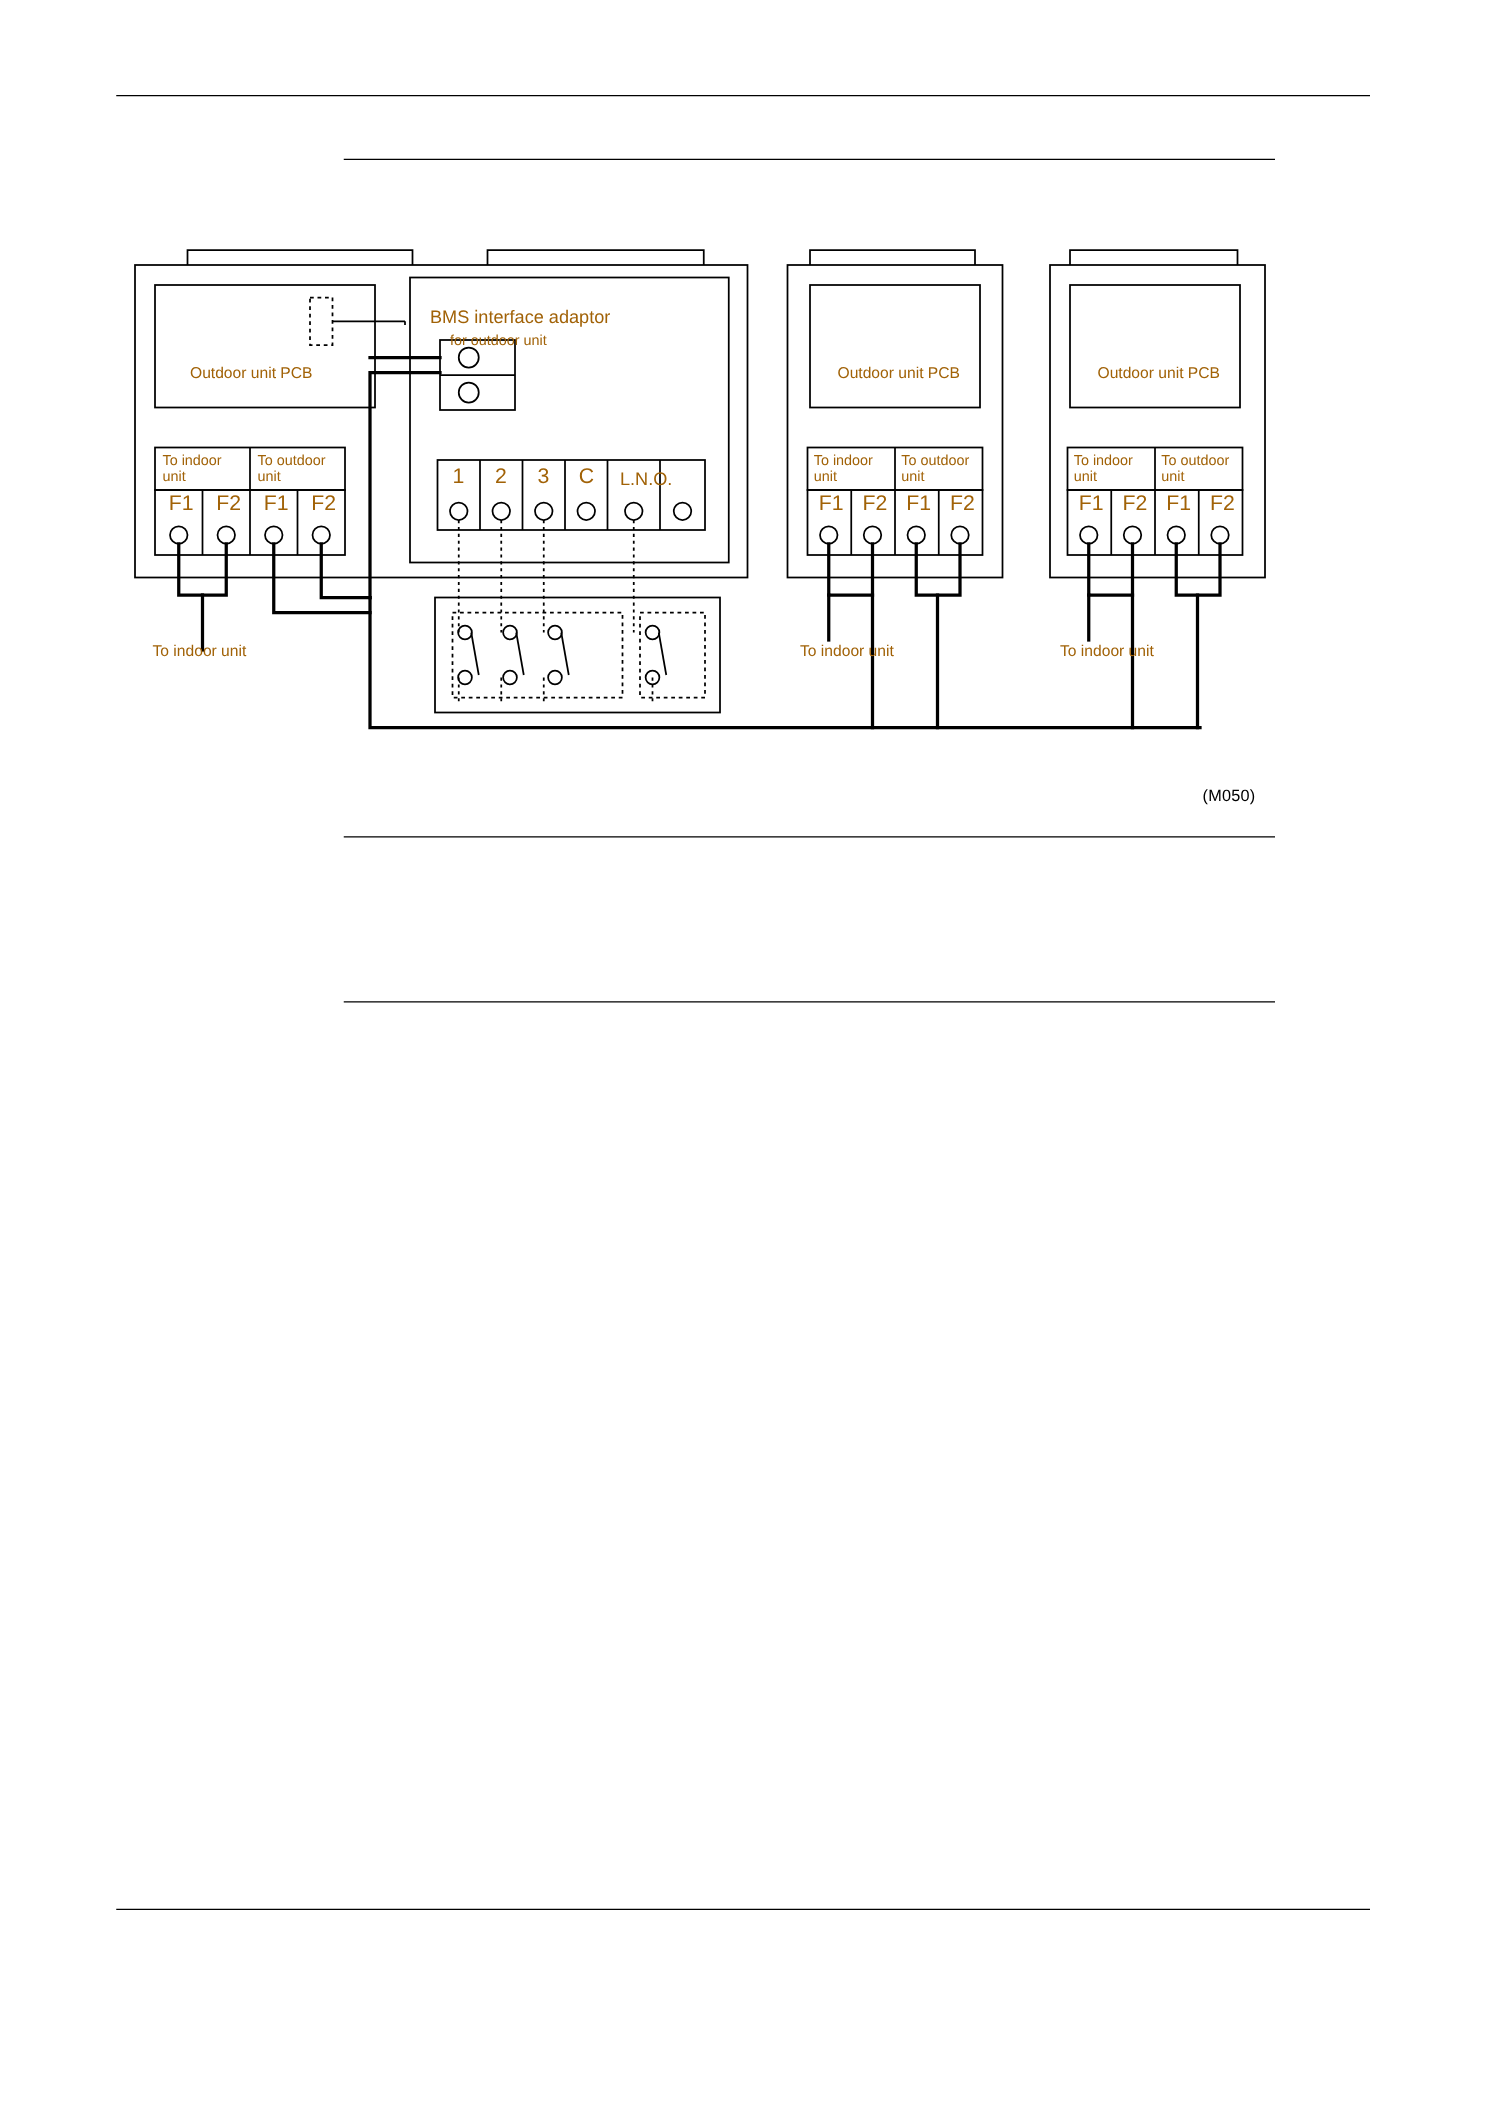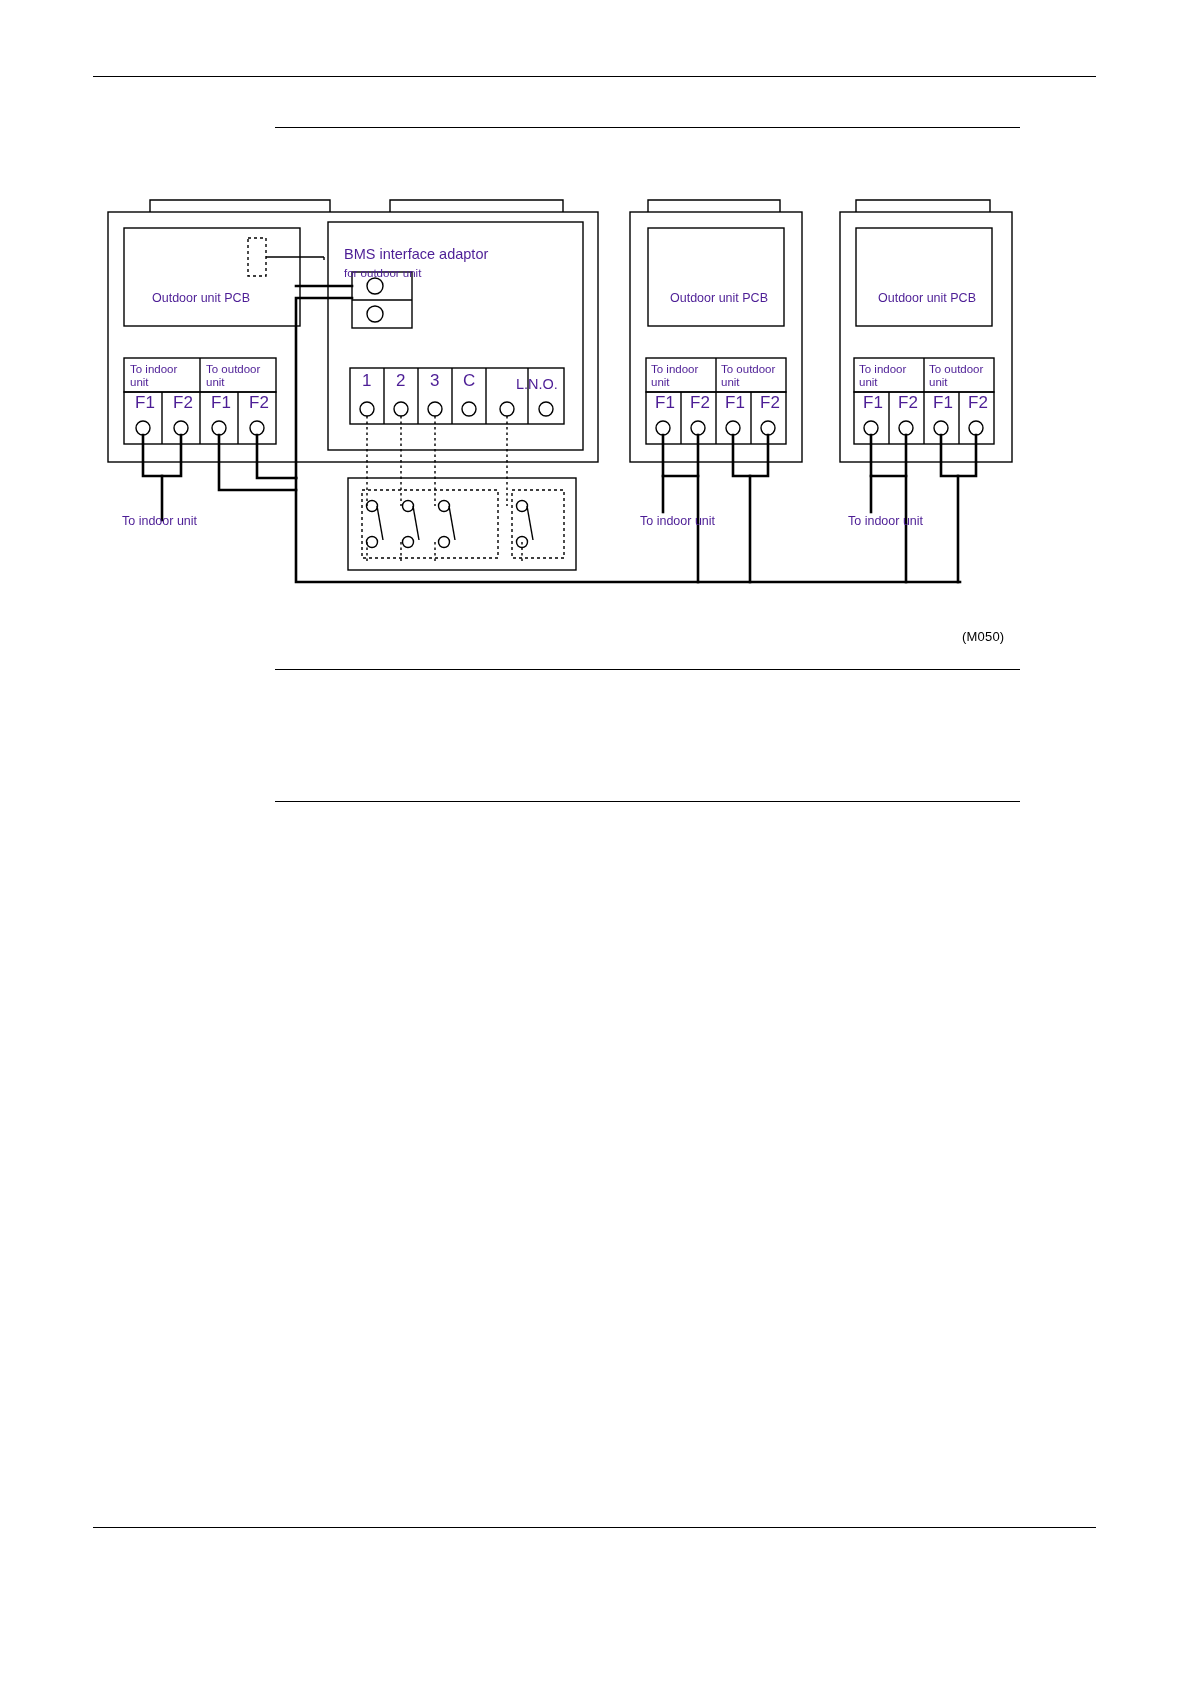--- a/index.html
+++ b/index.html
@@ -48,21 +48,21 @@
     font-size: 13px;
     letter-spacing: .2px;
   }
 
   
   .lbl {
     position: absolute;
     font-size: 12.5px;
     line-height: 13px;
     white-space: pre;
-    color: #4c1d95;
+    color: #a16207;
   }
   .lbl.sm { font-size: 11.5px; line-height: 12.5px; }
   .lbl.big { font-size: 17px; }
   .lbl.mid { font-size: 14.5px; }
 </style>
 </head>
 <body>
 
 <div class="page">
 
@@ -198,37 +198,37 @@
         <path d="M771 245 L771 286 L806 286"></path>
         <path d="M771 286 L771 322"></path>
         <path d="M841 245 L841 286 L876 286 L876 245"></path>
         <path d="M858 286 L858 392"></path>
       </g>
     </svg>
 
     <span class="lbl" style="left:52px; top:102px;">Outdoor unit PCB</span>
 
     <span class="lbl mid" style="left:244px; top:58px;">BMS interface adaptor</span>
-    <span class="lbl sm" style="left:244px; top:77px;">for outdoor unit</span>
+    <span class="lbl sm" style="left:260px; top:77px;">for outdoor unit</span>
 
     <span class="lbl sm" style="left:30px; top:173px;">To indoor
 unit</span>
     <span class="lbl sm" style="left:106px; top:173px;">To outdoor
 unit</span>
 
     <span class="lbl big" style="left:35px; top:206px;">F1</span>
     <span class="lbl big" style="left:73px; top:206px;">F2</span>
     <span class="lbl big" style="left:111px; top:206px;">F1</span>
     <span class="lbl big" style="left:149px; top:206px;">F2</span>
 
     <span class="lbl big" style="left:262px; top:184px;">1</span>
     <span class="lbl big" style="left:296px; top:184px;">2</span>
     <span class="lbl big" style="left:330px; top:184px;">3</span>
     <span class="lbl big" style="left:363px; top:184px;">C</span>
-    <span class="lbl mid" style="left:416px; top:188px;">L.N.O.</span>
+    <span class="lbl mid" style="left:396px; top:188px;">L.N.O.</span>
 
     <span class="lbl" style="left:22px; top:325px;">To indoor unit</span>
 
     <span class="lbl" style="left:570px; top:102px;">Outdoor unit PCB</span>
     <span class="lbl sm" style="left:551px; top:173px;">To indoor
 unit</span>
     <span class="lbl sm" style="left:621px; top:173px;">To outdoor
 unit</span>
     <span class="lbl big" style="left:555px; top:206px;">F1</span>
     <span class="lbl big" style="left:590px; top:206px;">F2</span>

